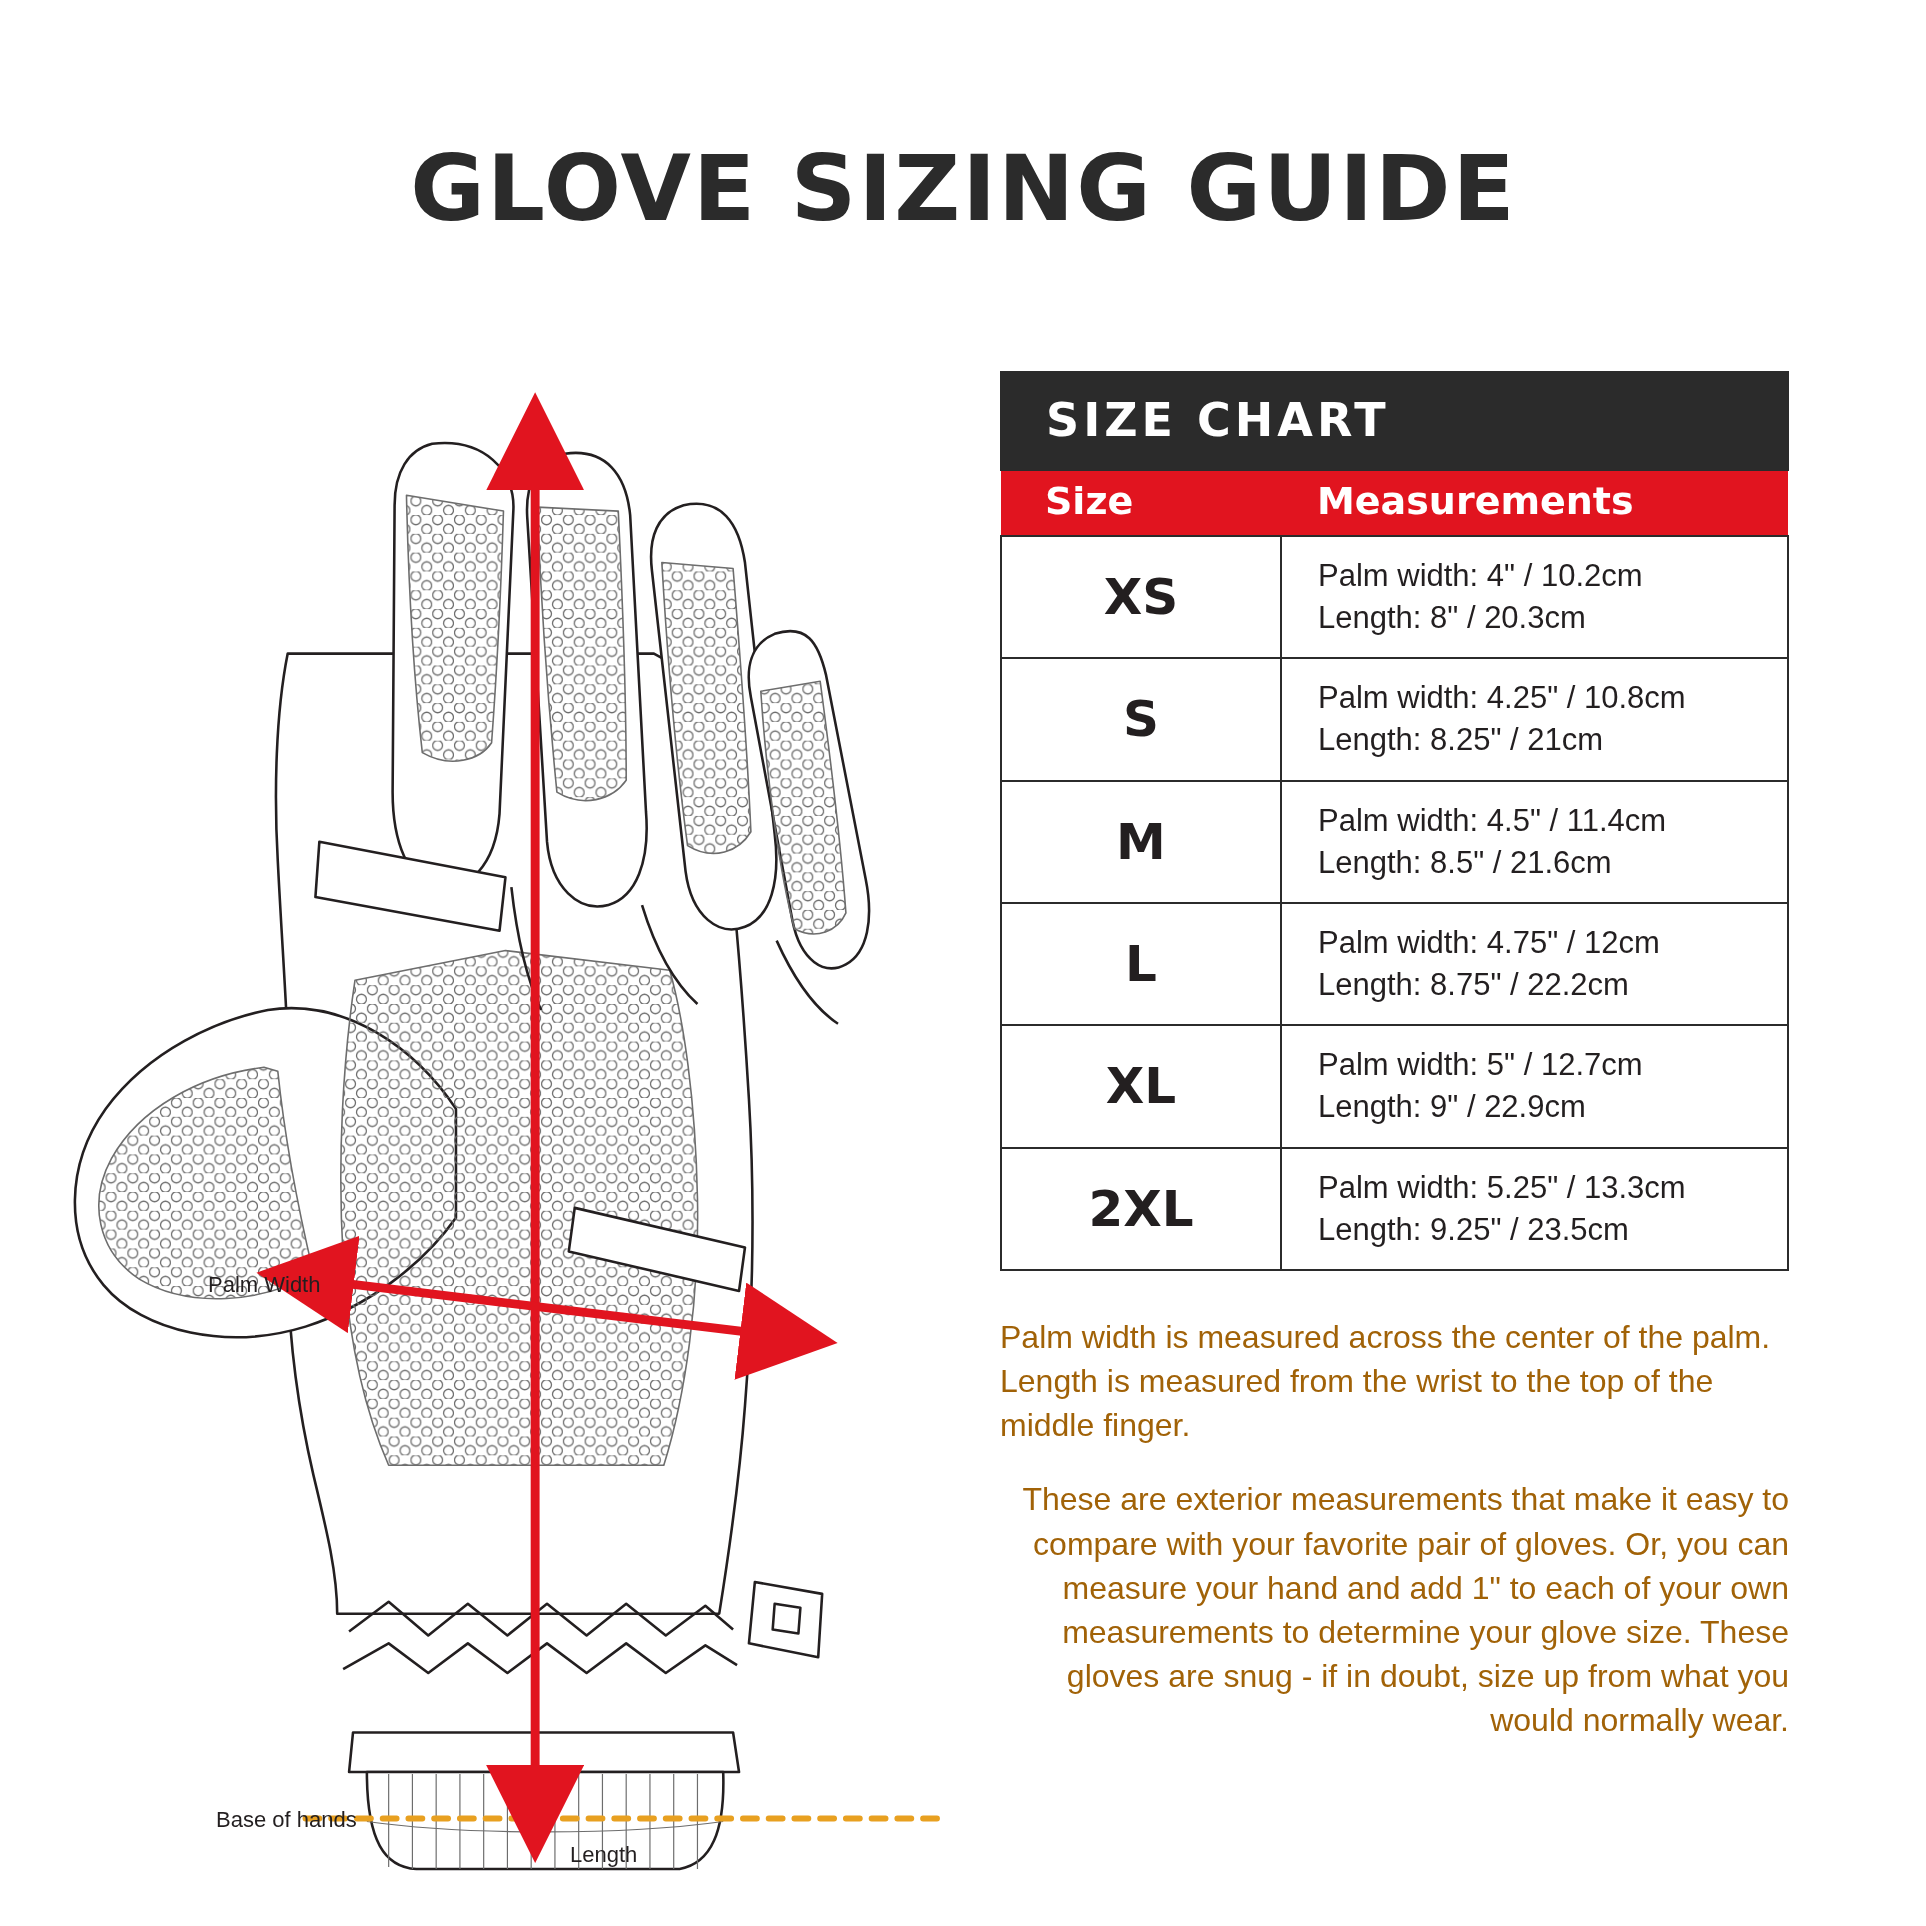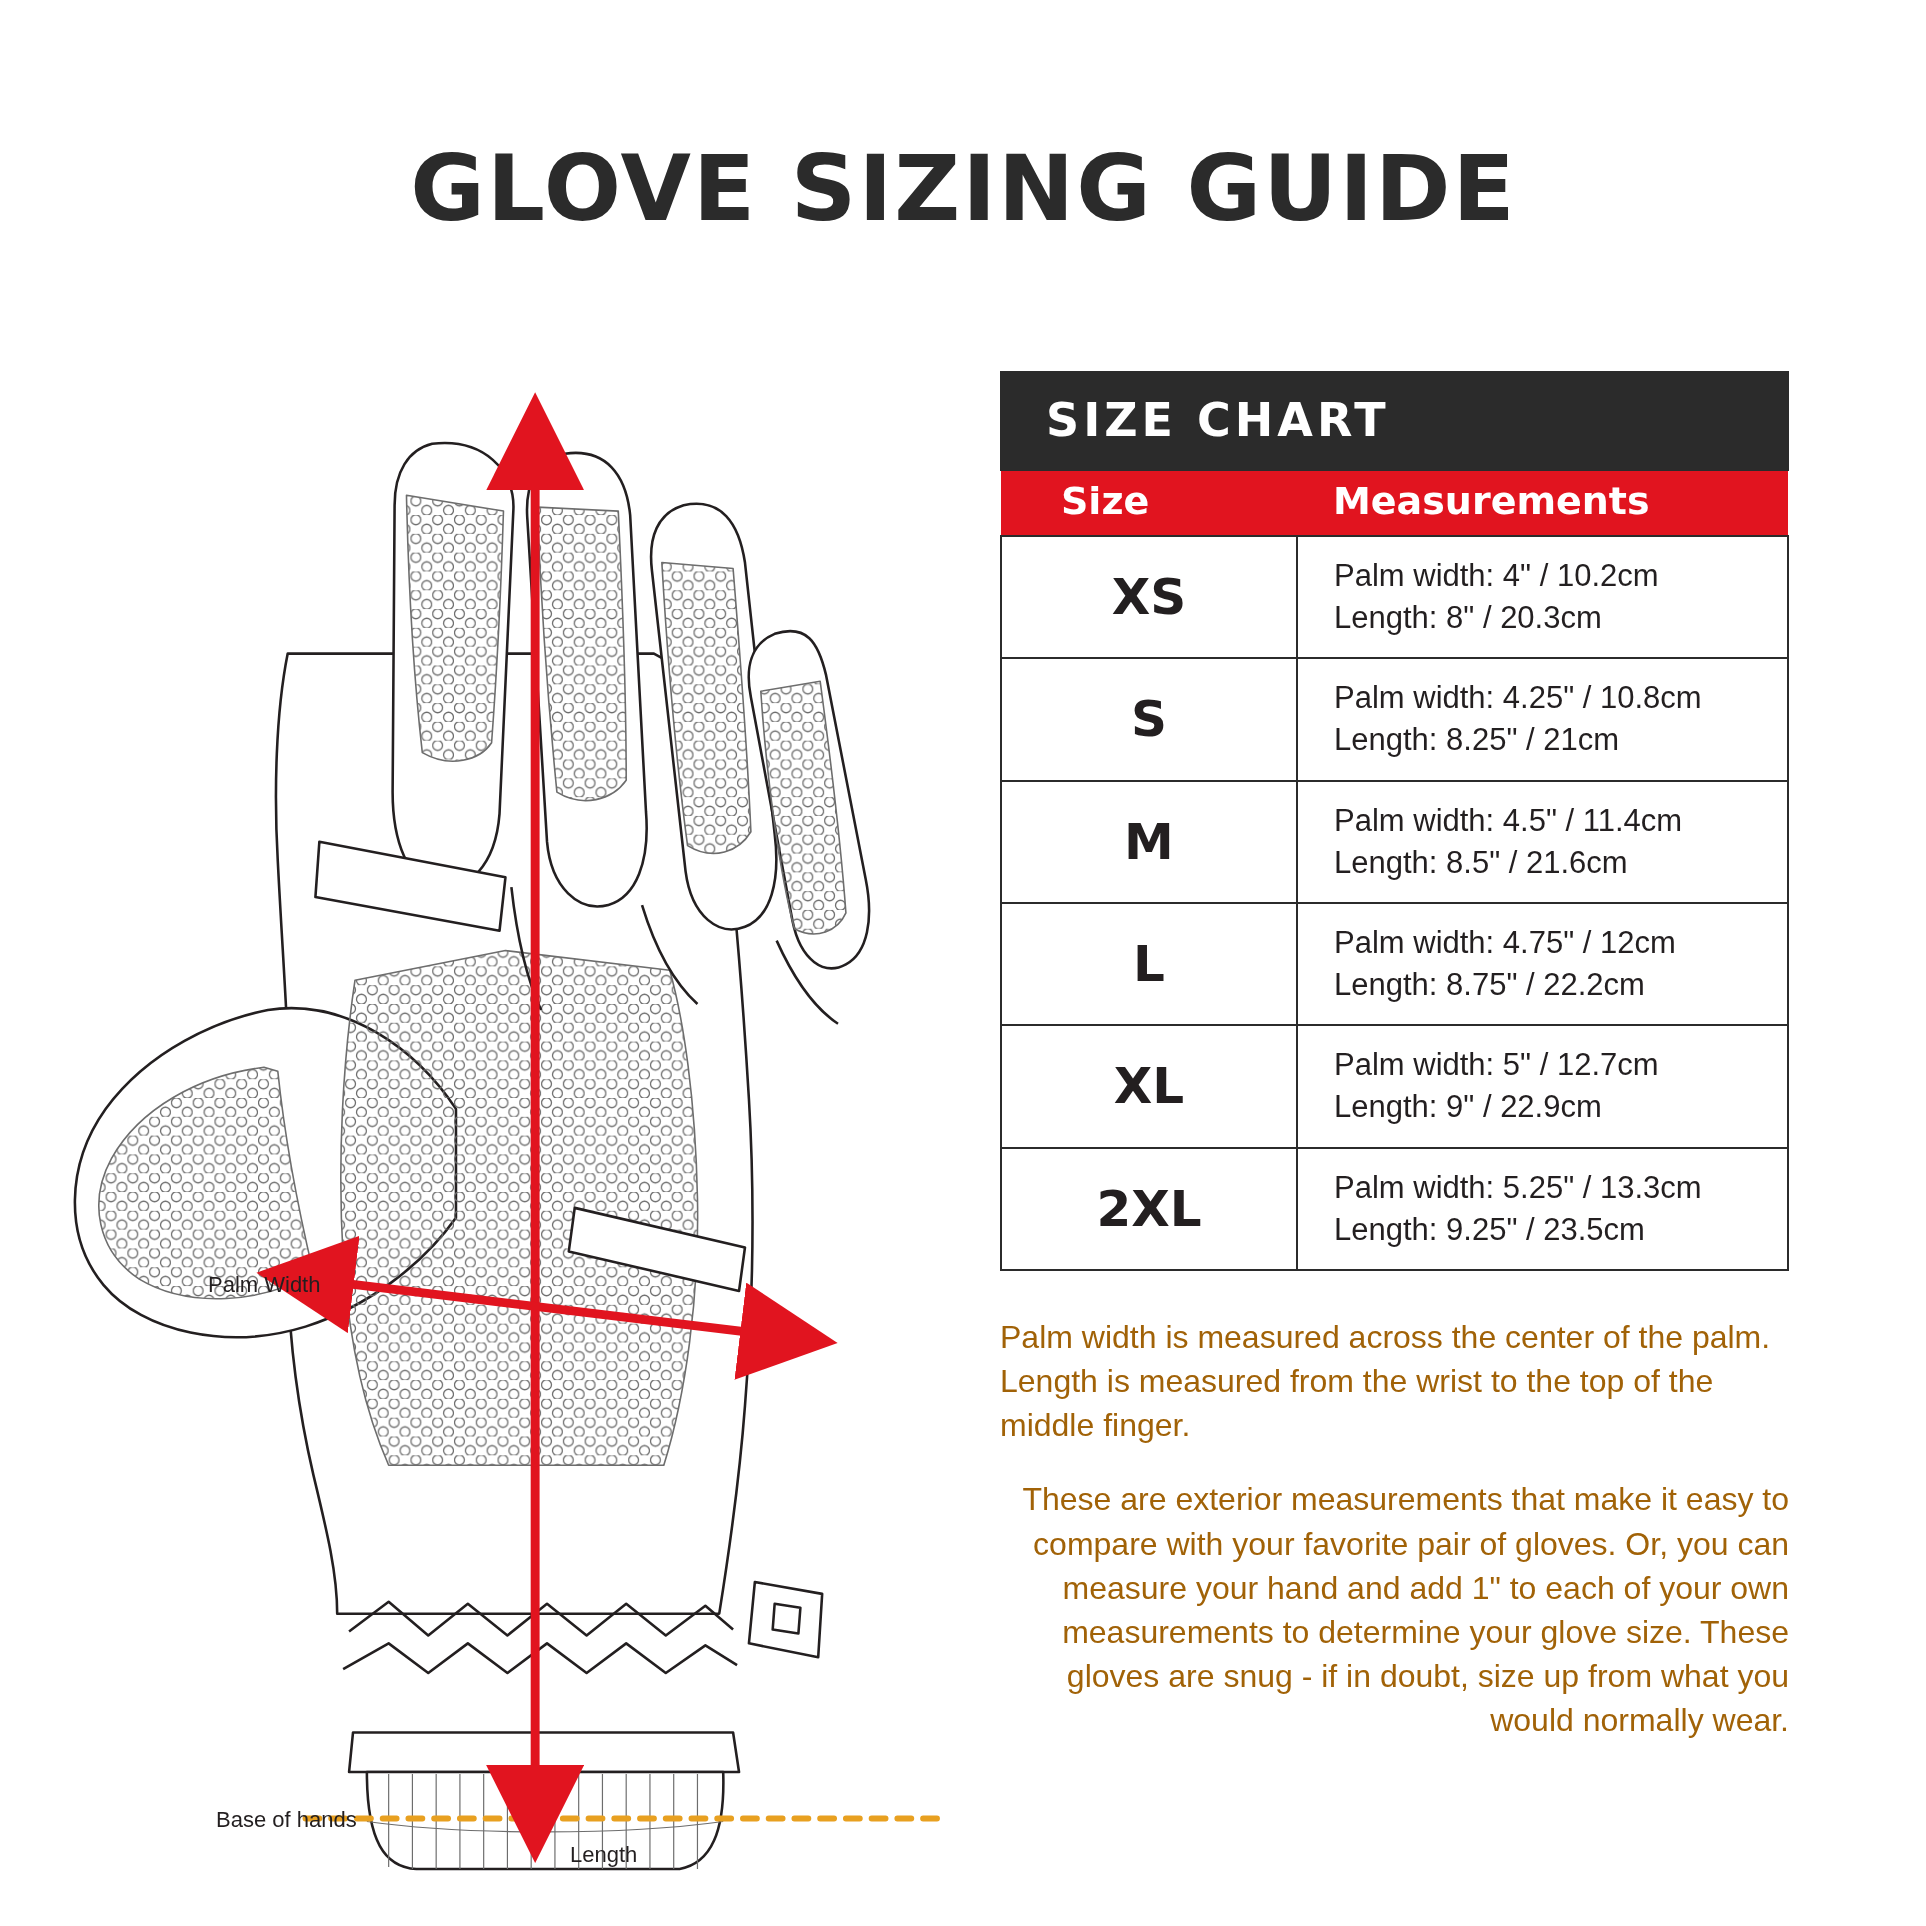--- a/index.html
+++ b/index.html
@@ -85,21 +85,21 @@
   }
   table.size-table th {
     background: #e1141f;
     color: #ffffff;
     font-size: 38px;
     font-weight: bold;
     text-align: left;
     padding: 8px 0 12px 0;
     font-family: "DejaVu Sans", sans-serif;
   }
-  table.size-table th.col-size { width: 236px; padding-left: 60px; margin-left: 46px; }
+  table.size-table th.col-size { width: 236px; padding-left: 44px; margin-left: 46px; }
   table.size-table th.col-meas { padding-left: 36px; margin-top: 28px; }
 
   table.size-table td {
     border: 2px solid #2b2b2b;
     vertical-align: middle;
   }
   td.cell-size {
     width: 236px;
     text-align: center;
     font-size: 50px;

